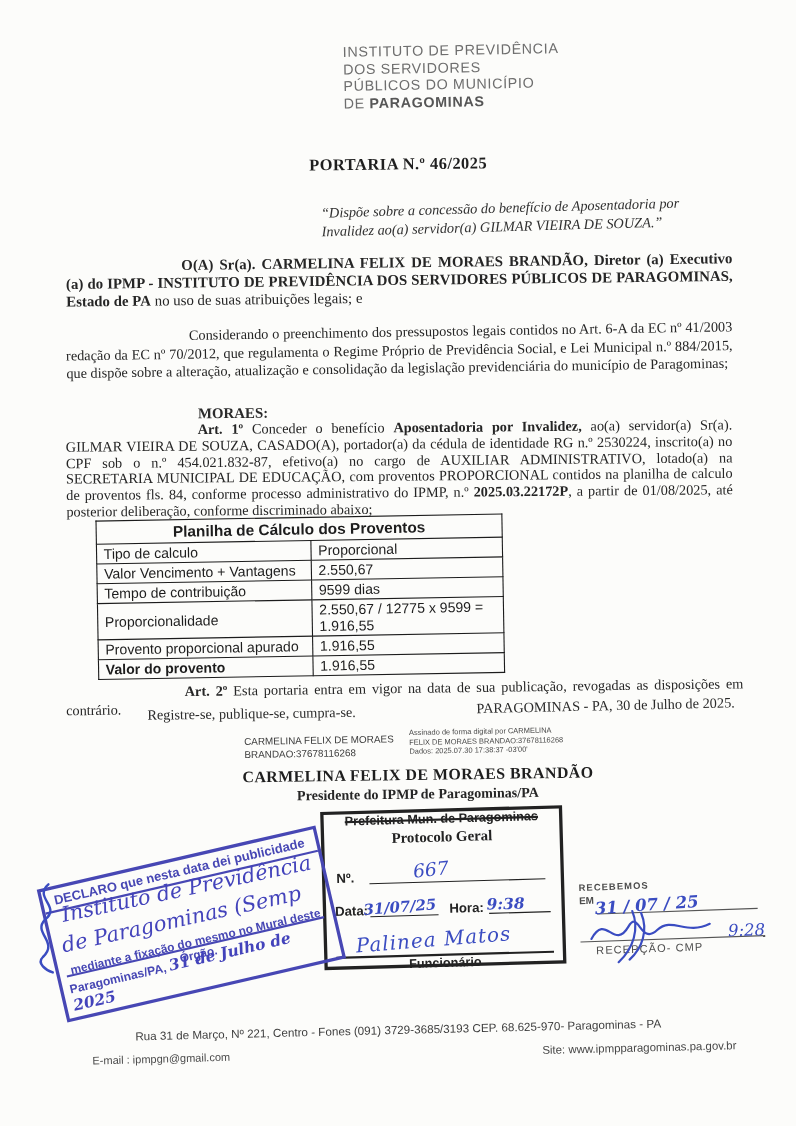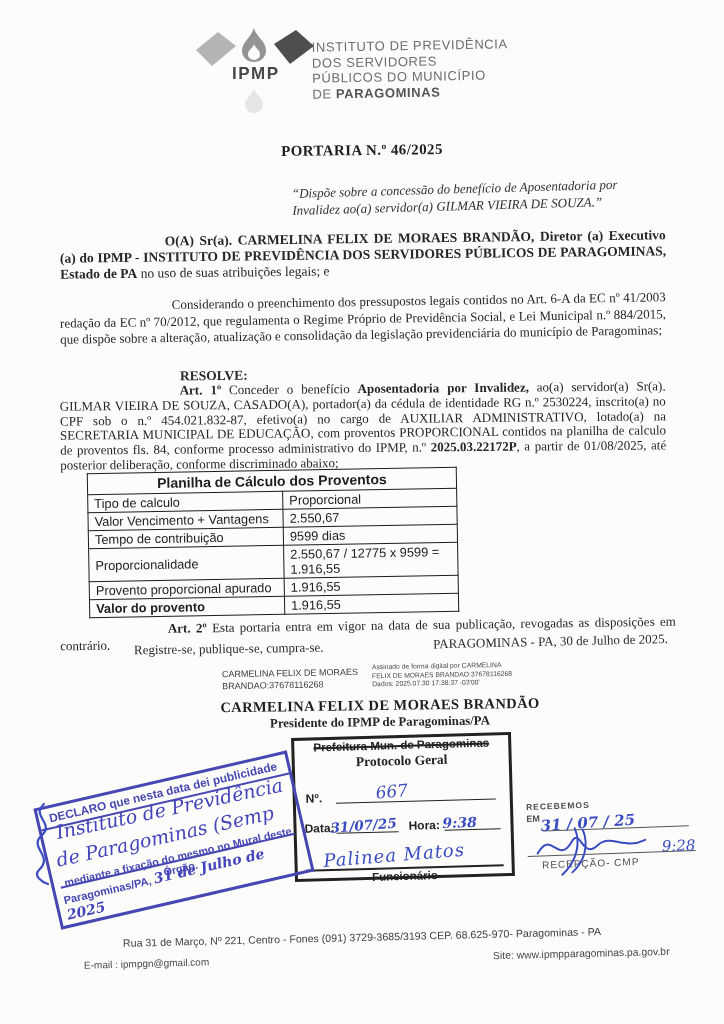--- a/index.html
+++ b/index.html
@@ -117,45 +117,35 @@
     position:absolute;left:84px;top:958px;font-family:"Liberation Sans",sans-serif;
     font-size:10px;color:#4a4a4a;transform:rotate(-1.6deg);
   }
   .scribble{position:absolute;left:26px;top:798px;overflow:visible;}
 </style>
 </head>
 <body>
 
 <div class="page">
 
-  <div class="logo">
-    <svg width="126" height="100" viewBox="0 0 126 100">
-      <polygon points="4,26 26,8 44,22 20,42" fill="#b4b4b4"></polygon>
-      <polygon points="82,20 104,6 122,22 98,40" fill="#4e4e4e"></polygon>
-      <path d="M62 4 C64.5 14 74 16 74 27 A12 11 0 0 1 50 27 C50 18 58 15 62 4 Z" fill="#949494"></path>
-      <path d="M62 20 C63.5 25 68 25.5 68 30.5 A6 5.4 0 0 1 56 30.5 C56 25.5 60.5 25 62 20 Z" fill="#fcfcfa"></path>
-      <text x="40" y="55" font-family="Liberation Sans, sans-serif" font-size="17" font-weight="bold" fill="#474747" letter-spacing="1.5">IPMP</text>
-      <path d="M62 64 C64 72 71 73 71 81 A9 8 0 0 1 53 81 C53 74 60 72 62 64 Z" fill="#bdbdbd" opacity=".35"></path>
-    </svg>
-  </div>
   <div class="org-name">
     <div>INSTITUTO DE PREVIDÊNCIA</div>
     <div>DOS SERVIDORES</div>
     <div>PÚBLICOS DO MUNICÍPIO</div>
     <div><span>DE </span><b>PARAGOMINAS</b></div>
   </div>
 
   <div class="title">PORTARIA N.º 46/2025</div>
   <div class="epigraph">“Dispõe sobre a concessão do benefício de Aposentadoria por Invalidez ao(a) servidor(a) GILMAR VIEIRA DE SOUZA.”</div>
 
   <div class="para p-intro">
     <b>O(A) Sr(a). CARMELINA FELIX DE MORAES BRANDÃO, Diretor (a) Executivo (a) do IPMP - INSTITUTO DE PREVIDÊNCIA DOS SERVIDORES PÚBLICOS DE PARAGOMINAS, Estado de PA</b><span> no uso de suas atribuições legais; e</span>
   </div>
   <div class="para p-consid">Considerando o preenchimento dos pressupostos legais contidos no Art. 6-A da EC nº 41/2003 redação da EC nº 70/2012, que regulamenta o Regime Próprio de Previdência Social, e Lei Municipal n.º 884/2015, que dispõe sobre a alteração, atualização e consolidação da legislação previdenciária do município de Paragominas;</div>
-  <div class="p-resolve">RESOLVE:</div>
+  <div class="p-resolve">MORAES:</div>
   <div class="para p-art1">
     <b>Art. 1º</b><span> Conceder o benefício </span><b>Aposentadoria por Invalidez,</b><span> ao(a) servidor(a) Sr(a). GILMAR VIEIRA DE SOUZA, CASADO(A), portador(a) da cédula de identidade RG n.º 2530224, inscrito(a) no CPF sob o n.º 454.021.832-87, efetivo(a) no cargo de AUXILIAR ADMINISTRATIVO, lotado(a) na SECRETARIA MUNICIPAL DE EDUCAÇÃO, com proventos PROPORCIONAL contidos na planilha de calculo de proventos fls. 84, conforme processo administrativo do IPMP, n.º </span><b>2025.03.22172P</b><span>, a partir de 01/08/2025, até posterior deliberação, conforme discriminado abaixo;</span>
   </div>
 
   <table class="calc-table">
     <tbody>
         <tr>
       <th colspan="2">Planilha de Cálculo dos Proventos</th>
     </tr>
     <tr>

